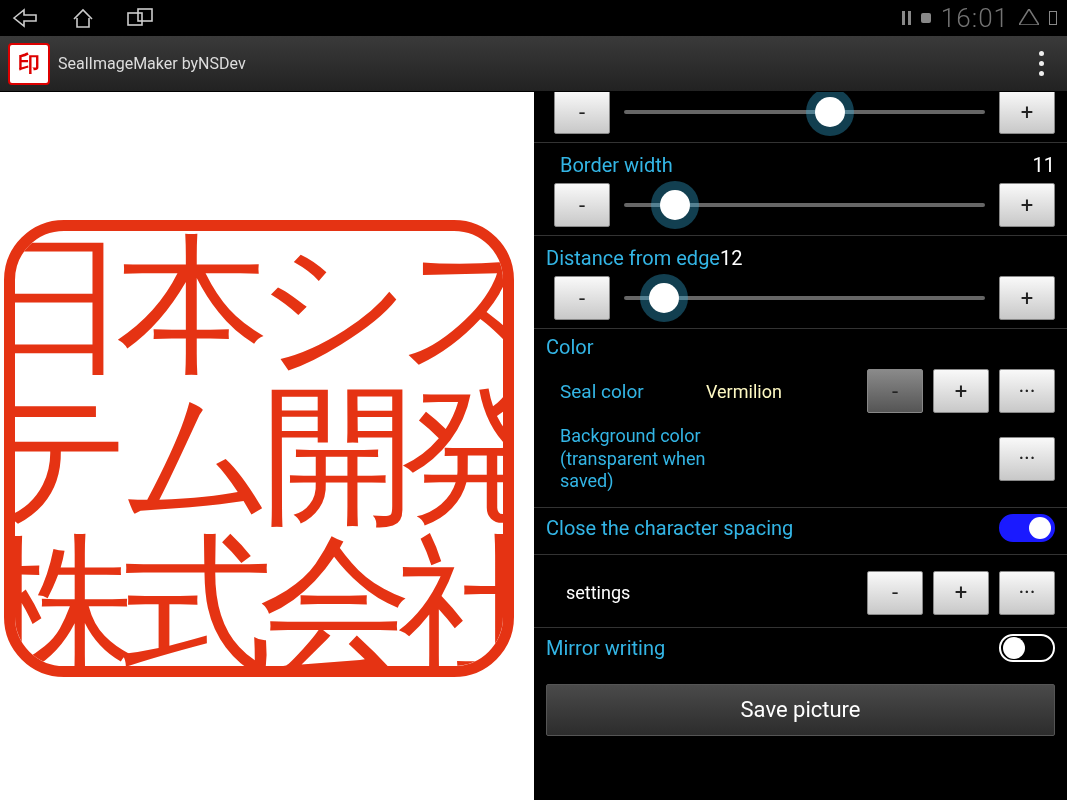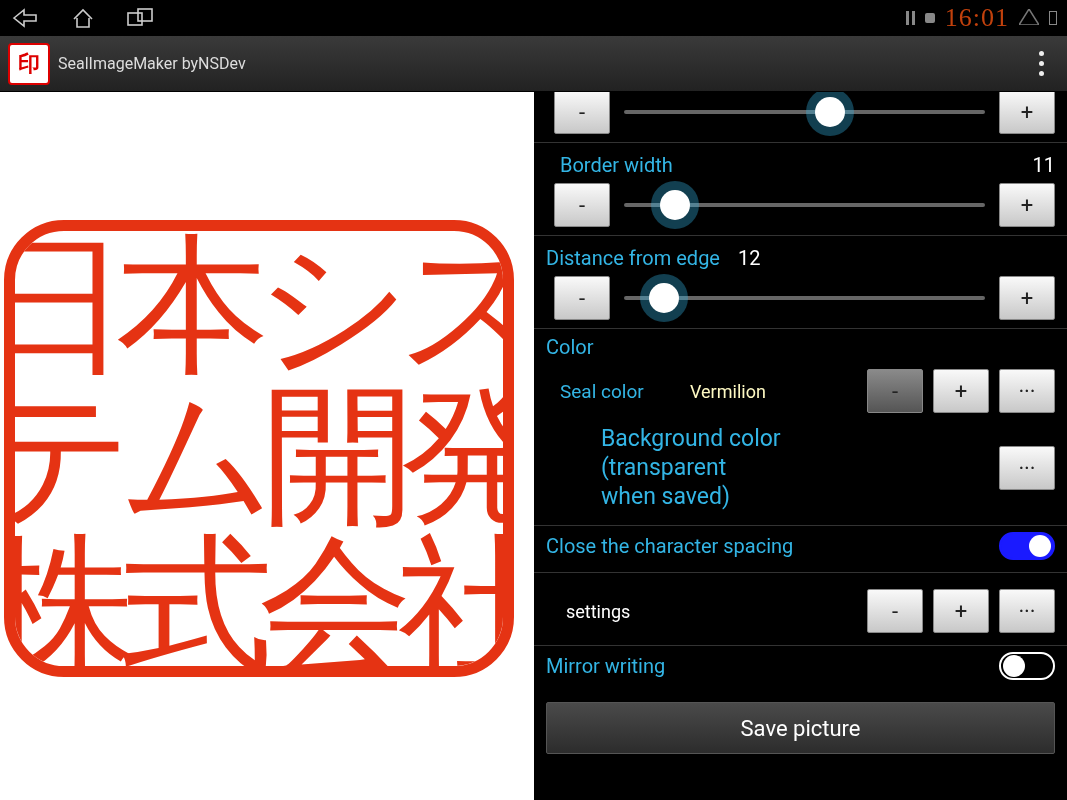--- a/index.html
+++ b/index.html
@@ -9,21 +9,21 @@
     background: #000; color: #fff; overflow: hidden;
     font-size: 18px;
   }
   .statusbar {
     height: 36px; background: #000; display: flex; align-items: center;
     justify-content: space-between; padding: 0 10px; color: #ccc;
   }
   .statusbar-left { display: flex; gap: 28px; align-items: center; }
   .nav-icon { width: 30px; height: 22px; display: flex; align-items: center; justify-content: center; }
   .status-right { display: flex; align-items: center; gap: 10px; }
-  .clock { color: #c2410c; font-size: 26px; letter-spacing: 1px; font-weight: 300; font-family: Liberation Serif, serif;}
+  .clock { color: #737373; font-size: 26px; letter-spacing: 1px; font-weight: 300;}
   .batt { width:8px; height:14px; border:1px solid #888;}
   .pause { display:flex; gap:3px;}
   .pause span{ width:3px; height:14px; background:#888;}
   .sq { width:10px; height:10px; background:#888; border-radius:2px;}
 
   .appbar {
     height: 56px; background: linear-gradient(#3a3a3a,#222);
     border-bottom: 1px solid #000; display: flex; align-items: center;
     padding: 0 8px; gap: 8px;
   }
@@ -50,21 +50,21 @@
     color:#e53313; font-size: 150px; line-height: 1; white-space:nowrap;
     letter-spacing:-14px; font-weight:400; text-align:left;
     transform: scaleX(1.02);
     font-family: "Yu Mincho","Hiragino Mincho ProN","MS Mincho",serif;
   }
 
   .panel { flex:1; background:#000; overflow:hidden; display:flex; flex-direction:column;}
   .scroll { flex:1; overflow:hidden;}
   .section { border-bottom: 1px solid #333; padding: 6px 12px 8px 12px;}
   .section-head { display:flex; align-items:center; justify-content:space-between; color:#33b5e5; font-size:20px; padding-bottom:4px;}
-  .label-row { display:flex; align-items:center; gap:18px; padding: 4px 0 6px 14px; color:#33b5e5; font-size:20px;}
+  .label-row { display:flex; align-items:center; padding: 4px 0 6px 14px; color:#33b5e5; font-size:20px;}
   .label-row .value { color:#fff; }
   .slider-row { display:flex; align-items:center; gap:14px; padding-left:8px;}
   .btn {
     width:56px; height:44px; background:linear-gradient(#f9f9f9,#c8c8c8);
     border:1px solid #888; color:#222; font-size:22px;
     display:flex; align-items:center; justify-content:center;
     border-radius:2px; cursor:pointer; user-select:none;
   }
   .btn.dark { background:linear-gradient(#8a8a8a,#555); color:#222;}
   .slider { flex:1; height:32px; position:relative; display:flex; align-items:center;}
@@ -79,25 +79,25 @@
     background: rgba(51,181,229,.35); transform:translate(-50%,-50%);
   }
 
   .toggle { width:56px; height:28px; border-radius:14px; position:relative; border:2px solid #fff;}
   .toggle.on { background:#1a1aff; border-color:#1a1aff;}
   .toggle .knob { position:absolute; top:1px; width:22px; height:22px; border-radius:50%; background:#fff;}
   .toggle.on .knob { right:2px; }
   .toggle.off { background:#000;}
   .toggle.off .knob { left:2px;}
 
-  .color-row { display:flex; align-items:center; padding:6px 0 6px 14px;}
+  .color-row { display:flex; align-items:center; gap:16px; padding:6px 0 6px 14px;}
   .color-row .clabel { color:#33b5e5; flex:0 0 130px; font-size:19px;}
   .color-row .cvalue { color:#fef9c3; flex:0 0 110px;}
   .btn-row { display:flex; gap:10px; margin-left:auto;}
-  .sm-label { color:#33b5e5; font-size:23px; line-height:1.25; max-width:180px;margin-left:41px;}
+  .sm-label { color:#33b5e5; font-size:18px; line-height:1.25; max-width:180px;}
 
   .even-row { display:flex; align-items:center; padding:10px 0 4px 14px;}
   .even-val { color:#fff; margin-left: 6px;}
   .savebar { padding:10px 12px 0px 12px;}
   .savebtn {
     width:100%; height:52px; background:linear-gradient(#4a4a4a,#2c2c2c);
     border:1px solid #555; color:#fff; font-size:22px;
     display:flex; align-items:center; justify-content:center; border-radius:2px;
   }
 </style>

